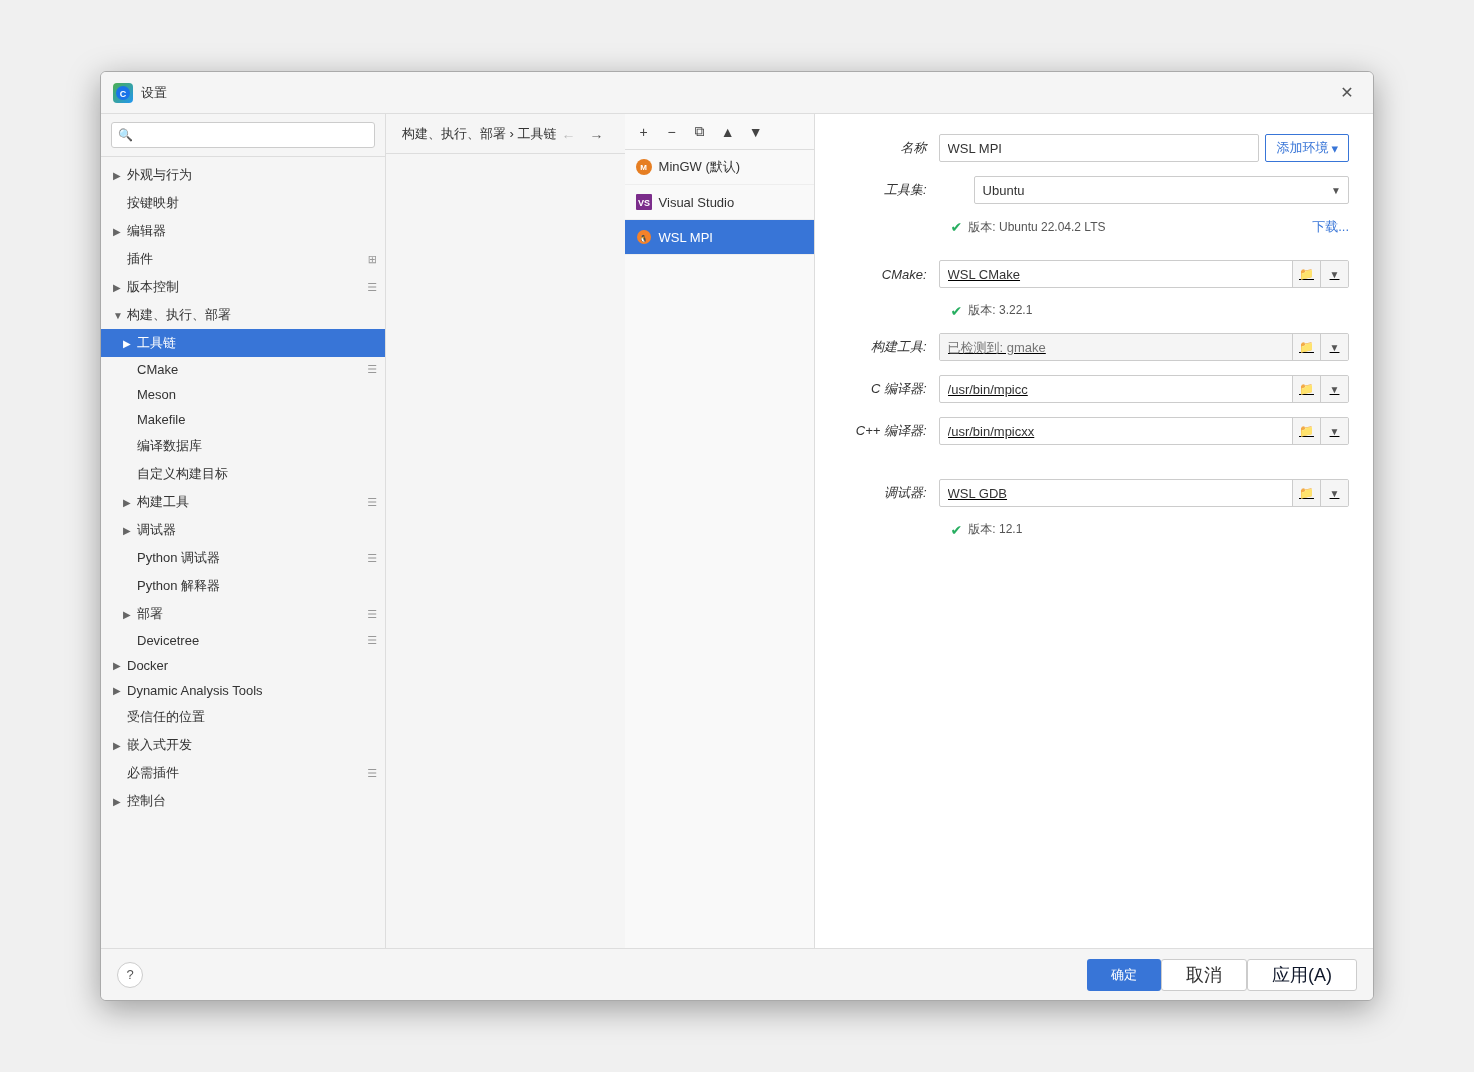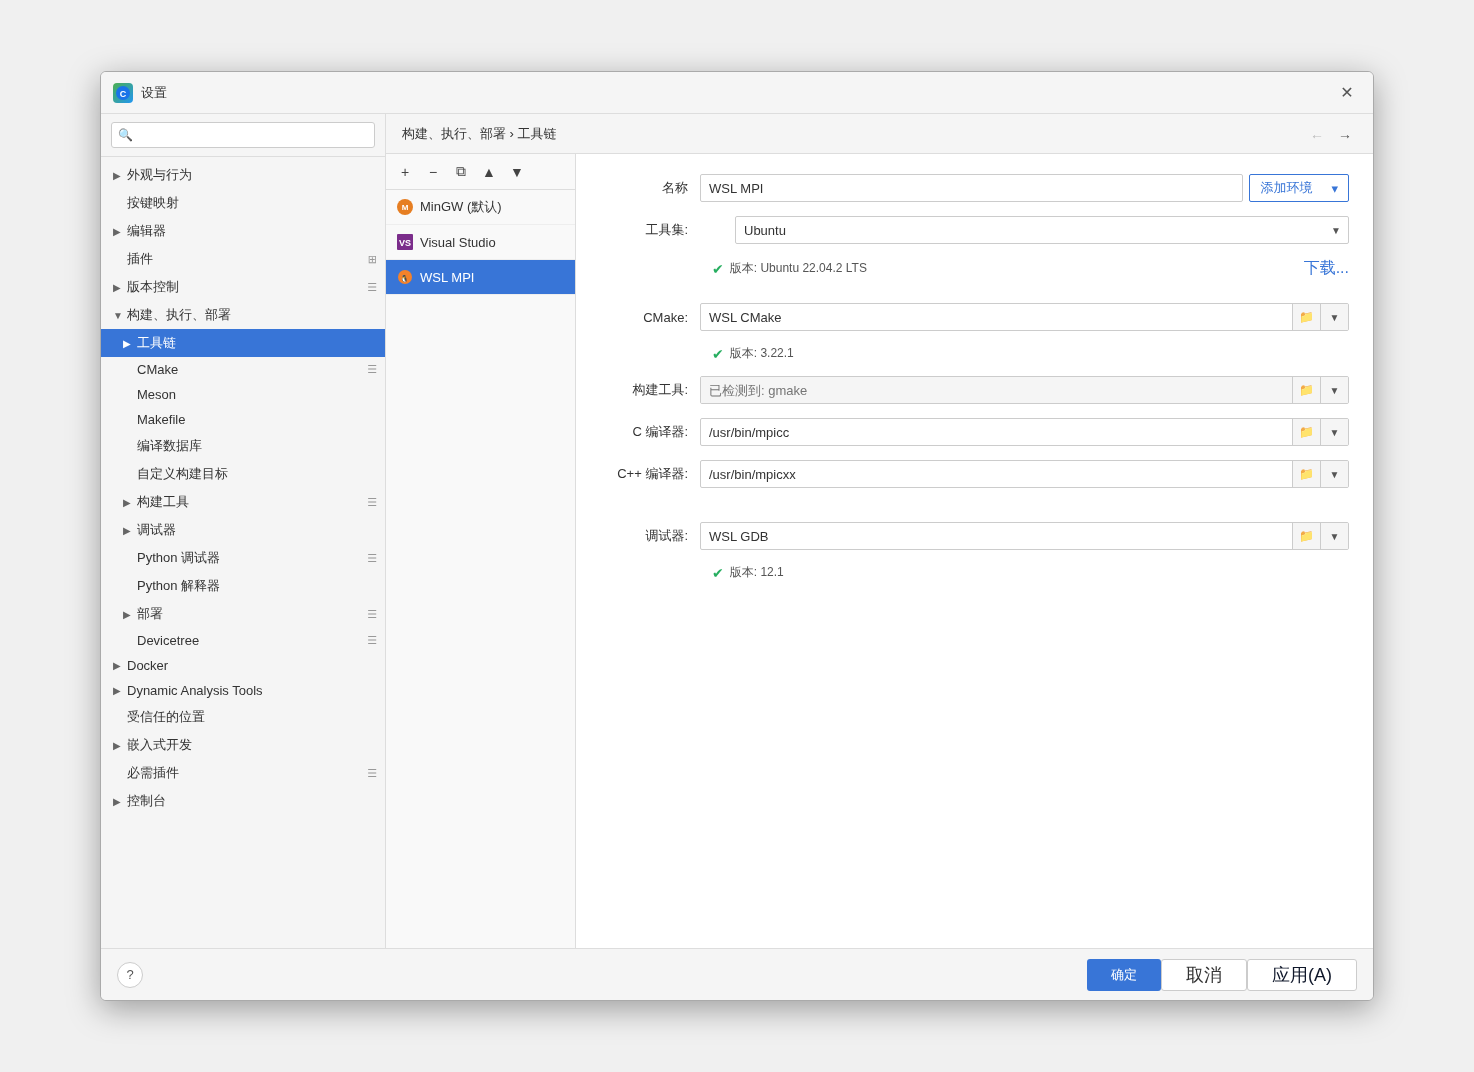--- a/index.html
+++ b/index.html
@@ -117,21 +117,21 @@
     .tree-item .item-label { flex: 1; }
     .tree-item .item-badge {
       font-size: 11px; color: #999; margin-left: 4px;
     }
     .tree-item-indent1 { padding-left: 22px; }
 
     
     .right-panel {
       flex: 1;
       display: flex;
-      flex-direction: column;
+      flex-direction: row;
       overflow: hidden;
     }
     .breadcrumb-bar {
       height: 40px;
       display: flex;
       align-items: center;
       padding: 0 16px;
       border-bottom: 1px solid #ddd;
       background: #f5f5f5;
       justify-content: space-between;
@@ -219,20 +219,21 @@
       align-items: center;
       margin-bottom: 14px;
     }
     .form-label {
       width: 100px;
       font-size: 13px;
       color: #333;
       flex-shrink: 0;
       text-align: right;
       padding-right: 12px;
+      font-style: italic;
     }
     .form-control-wrap {
       flex: 1;
       display: flex;
       align-items: center;
       gap: 6px;
     }
     .form-input {
       flex: 1;
       height: 28px;
@@ -247,21 +248,21 @@
     .env-btn {
       height: 28px;
       padding: 0 10px;
       border: 1px solid #3875d7;
       border-radius: 2px;
       background: white;
       color: #3875d7;
       font-size: 13px;
       cursor: pointer;
       white-space: nowrap;
-      display: flex; align-items: center; gap: 19px;
+      display: flex; align-items: center; gap: 3px;
     }
     .form-select-wrap {
       flex: 1;
       display: flex;
       align-items: center;
       position: relative;
       padding-left: 35px;
     }
     .form-select {
       flex: 1;
@@ -284,20 +285,21 @@
       pointer-events: none;
     }
     .form-input-with-btn {
       flex: 1;
       display: flex;
       align-items: center;
       border: 1px solid #ccc;
       border-radius: 2px;
       background: white;
       overflow: hidden;
+      text-decoration: underline;
     }
     .form-input-with-btn input {
       flex: 1;
       height: 26px;
       border: none;
       padding: 0 8px;
       font-size: 13px;
       outline: none;
       color: #333;
       background: transparent;
@@ -330,21 +332,21 @@
     .version-check {
       color: #27ae60;
       font-size: 14px;
       margin-right: 6px;
     }
     .version-text {
       font-size: 12px;
       color: #555;
     }
     .version-link {
-      font-size: 16px;
+      font-size: 13px;
       color: #3875d7;
       cursor: pointer;
       text-decoration: none;
       margin-left: auto;
     }
     .form-spacer { height: 10px; }
 
     
     .bottom-bar {
       height: 52px;

